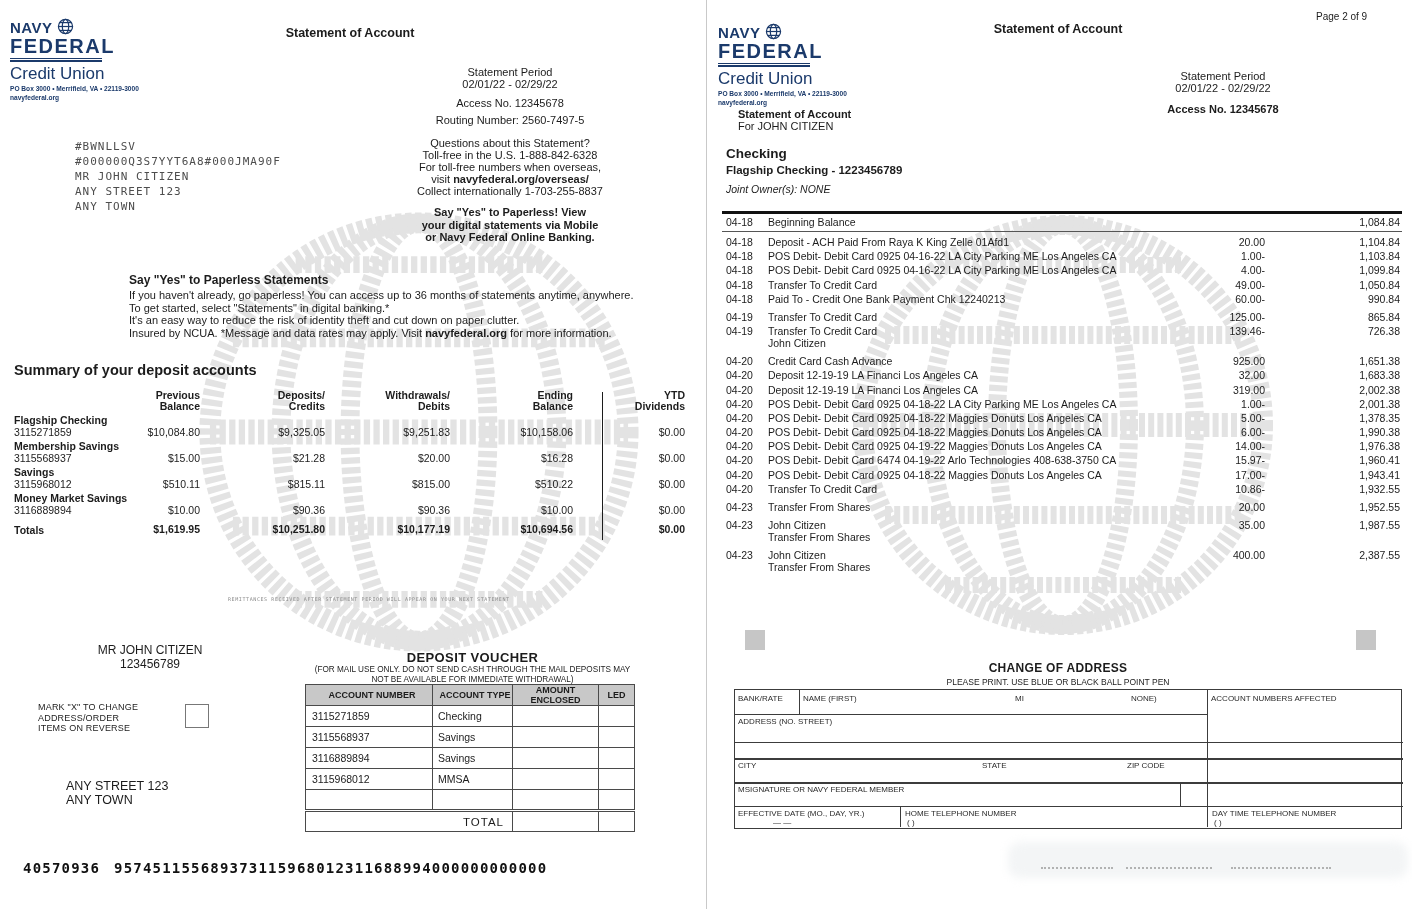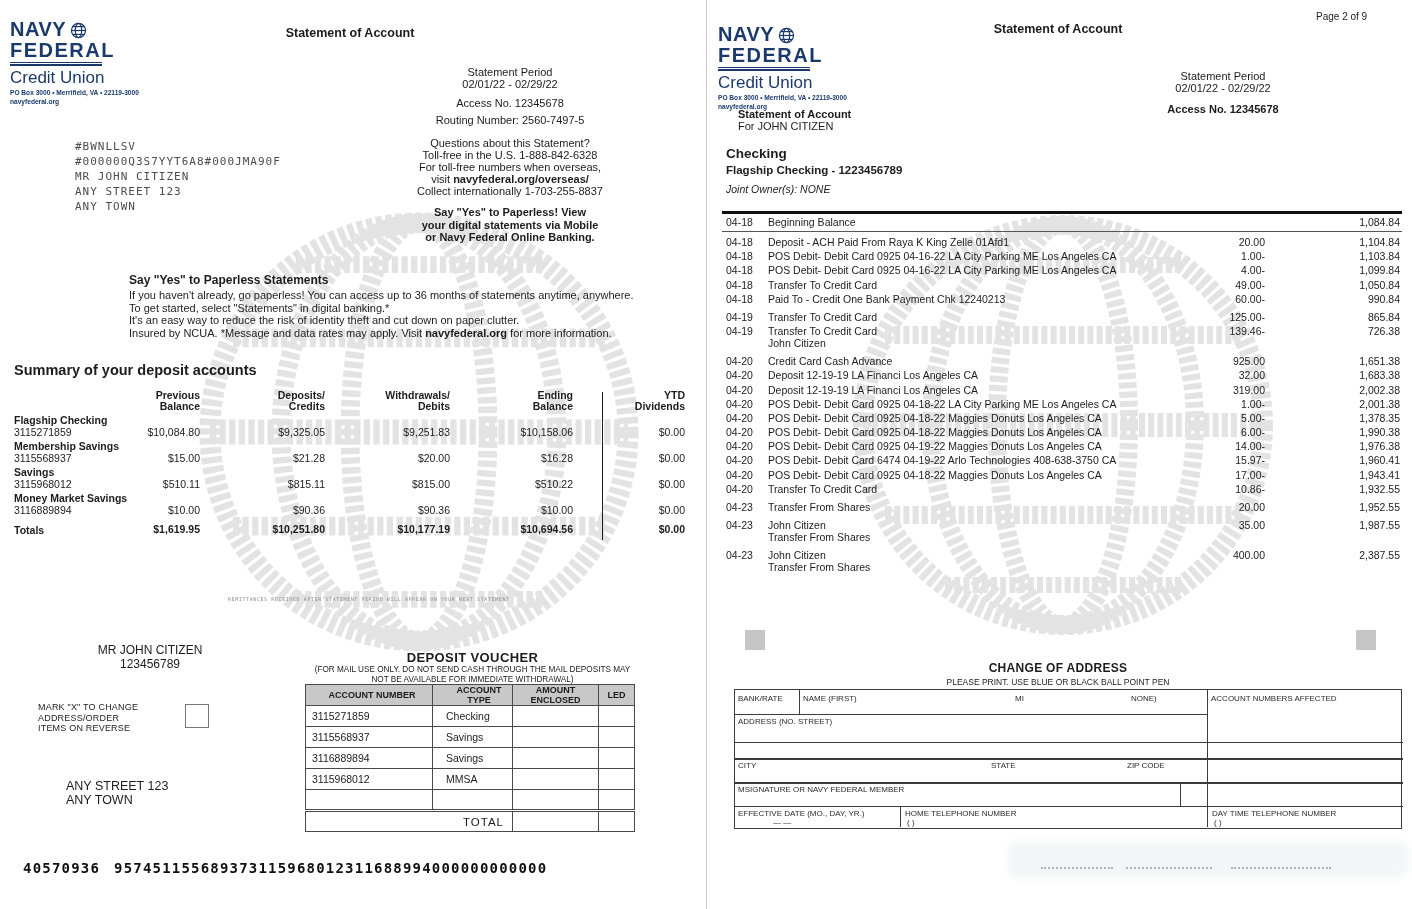--- a/index.html
+++ b/index.html
@@ -10,21 +10,21 @@
   .page-left{left:0;width:707px;border-right:1px solid #c9c9c9}
   .page-right{left:708px;width:704px}
   .abs{position:absolute}
   .b{font-weight:bold}
   .ctr{text-align:center}
   .watermark{position:absolute;z-index:0;pointer-events:none}
   .z1{position:absolute;z-index:1}
 
   
   .logo{color:#1b3a6b;line-height:1;z-index:1}
-  .logo-line1{font-size:20px;font-weight:bold;letter-spacing:.5px;display:flex;align-items:flex-end;gap:4px}
+  .logo-line1{font-size:15px;font-weight:bold;letter-spacing:.5px;display:flex;align-items:flex-end;gap:4px}
   .logo-globe{width:17px;height:17px;margin-top:-1px}
   .logo-line2{font-size:20px;font-weight:bold;letter-spacing:1.5px;margin-top:1px}
   .logo-bar{width:92px;height:5px;margin-top:2px;background:repeating-linear-gradient(to bottom,#1b3a6b 0,#1b3a6b 1.4px,#fff 1.4px,#fff 2.4px)}
   .logo-line3{font-size:17px;margin-top:2px;font-weight:500}
   .logo-addr{font-size:6.6px;margin-top:4px;font-weight:bold}
   .logo-web{font-size:6.6px;margin-top:2px;font-weight:bold}
 
   .doc-title{font-size:12.5px;font-weight:bold}
   .mono{font-family:"DejaVu Sans Mono",monospace}
 
@@ -48,21 +48,21 @@
 
   .markx{font-size:9px;line-height:10.5px;letter-spacing:.2px}
   .checkbox{width:24px;height:24px;border:1px solid #777;background:#fff}
 
   .voucher-title{font-size:13px;font-weight:bold;letter-spacing:.4px}
   .voucher-sub{font-size:8.2px;line-height:9.5px}
   .vtable{border:1.5px solid #4a4a4a;border-collapse:collapse;background:transparent}
   .vtable td,.vtable th{border:1px solid #4a4a4a;font-size:10.5px;height:21px;vertical-align:middle}
   .vtable th{background:#c8c8c8;font-size:9px;height:15px;font-weight:bold}
   .vtable .cell-num{width:127px;padding-left:6px}
-  .vtable .cell-type{width:80px;padding-left:13px}
+  .vtable .cell-type{width:80px;padding-left:5px}
   .vtable .cell-amt{width:86px}
   .vtable .cell-led{width:36px}
   .vtotal td{border-top:3px double #4a4a4a}
   .vtotal .lbl{text-align:right;padding-right:8px;font-size:11.5px;letter-spacing:1px}
 
   .micr{font-family:"DejaVu Sans Mono",monospace;font-weight:bold;font-size:14px;letter-spacing:1.2px;color:#111}
 
   
   .pg-ind{font-size:10px}
   .chk-head{font-size:13.5px;font-weight:bold}
@@ -573,21 +573,21 @@
       <div class="vline" style="left:445px;top:92px;height:24px"></div>
       <div class="vline" style="left:165px;top:116px;height:21px"></div>
 
       <div class="lab" style="left:3px;top:4px">BANK/RATE</div>
       <div class="lab" style="left:68px;top:4px">NAME (FIRST)</div>
       <div class="lab" style="left:280px;top:4px">MI</div>
       <div class="lab" style="left:396px;top:4px">NONE)</div>
       <div class="lab" style="left:476px;top:4px">ACCOUNT NUMBERS AFFECTED</div>
       <div class="lab" style="left:3px;top:27px">ADDRESS (NO. STREET)</div>
       <div class="lab" style="left:3px;top:71px">CITY</div>
-      <div class="lab" style="left:256px;top:71px">STATE</div>
+      <div class="lab" style="left:247px;top:71px">STATE</div>
       <div class="lab" style="left:392px;top:71px">ZIP CODE</div>
       <div class="lab" style="left:3px;top:95px">MSIGNATURE OR NAVY FEDERAL MEMBER</div>
       <div class="lab" style="left:3px;top:119px">EFFECTIVE DATE (MO., DAY, YR.)</div>
       <div class="lab" style="left:38px;top:128px">—        —</div>
       <div class="lab" style="left:170px;top:119px">HOME TELEPHONE NUMBER</div>
       <div class="lab" style="left:172px;top:128px">(          )</div>
       <div class="lab" style="left:477px;top:119px">DAY TIME TELEPHONE NUMBER</div>
       <div class="lab" style="left:479px;top:128px">(          )</div>
     </div>
 

